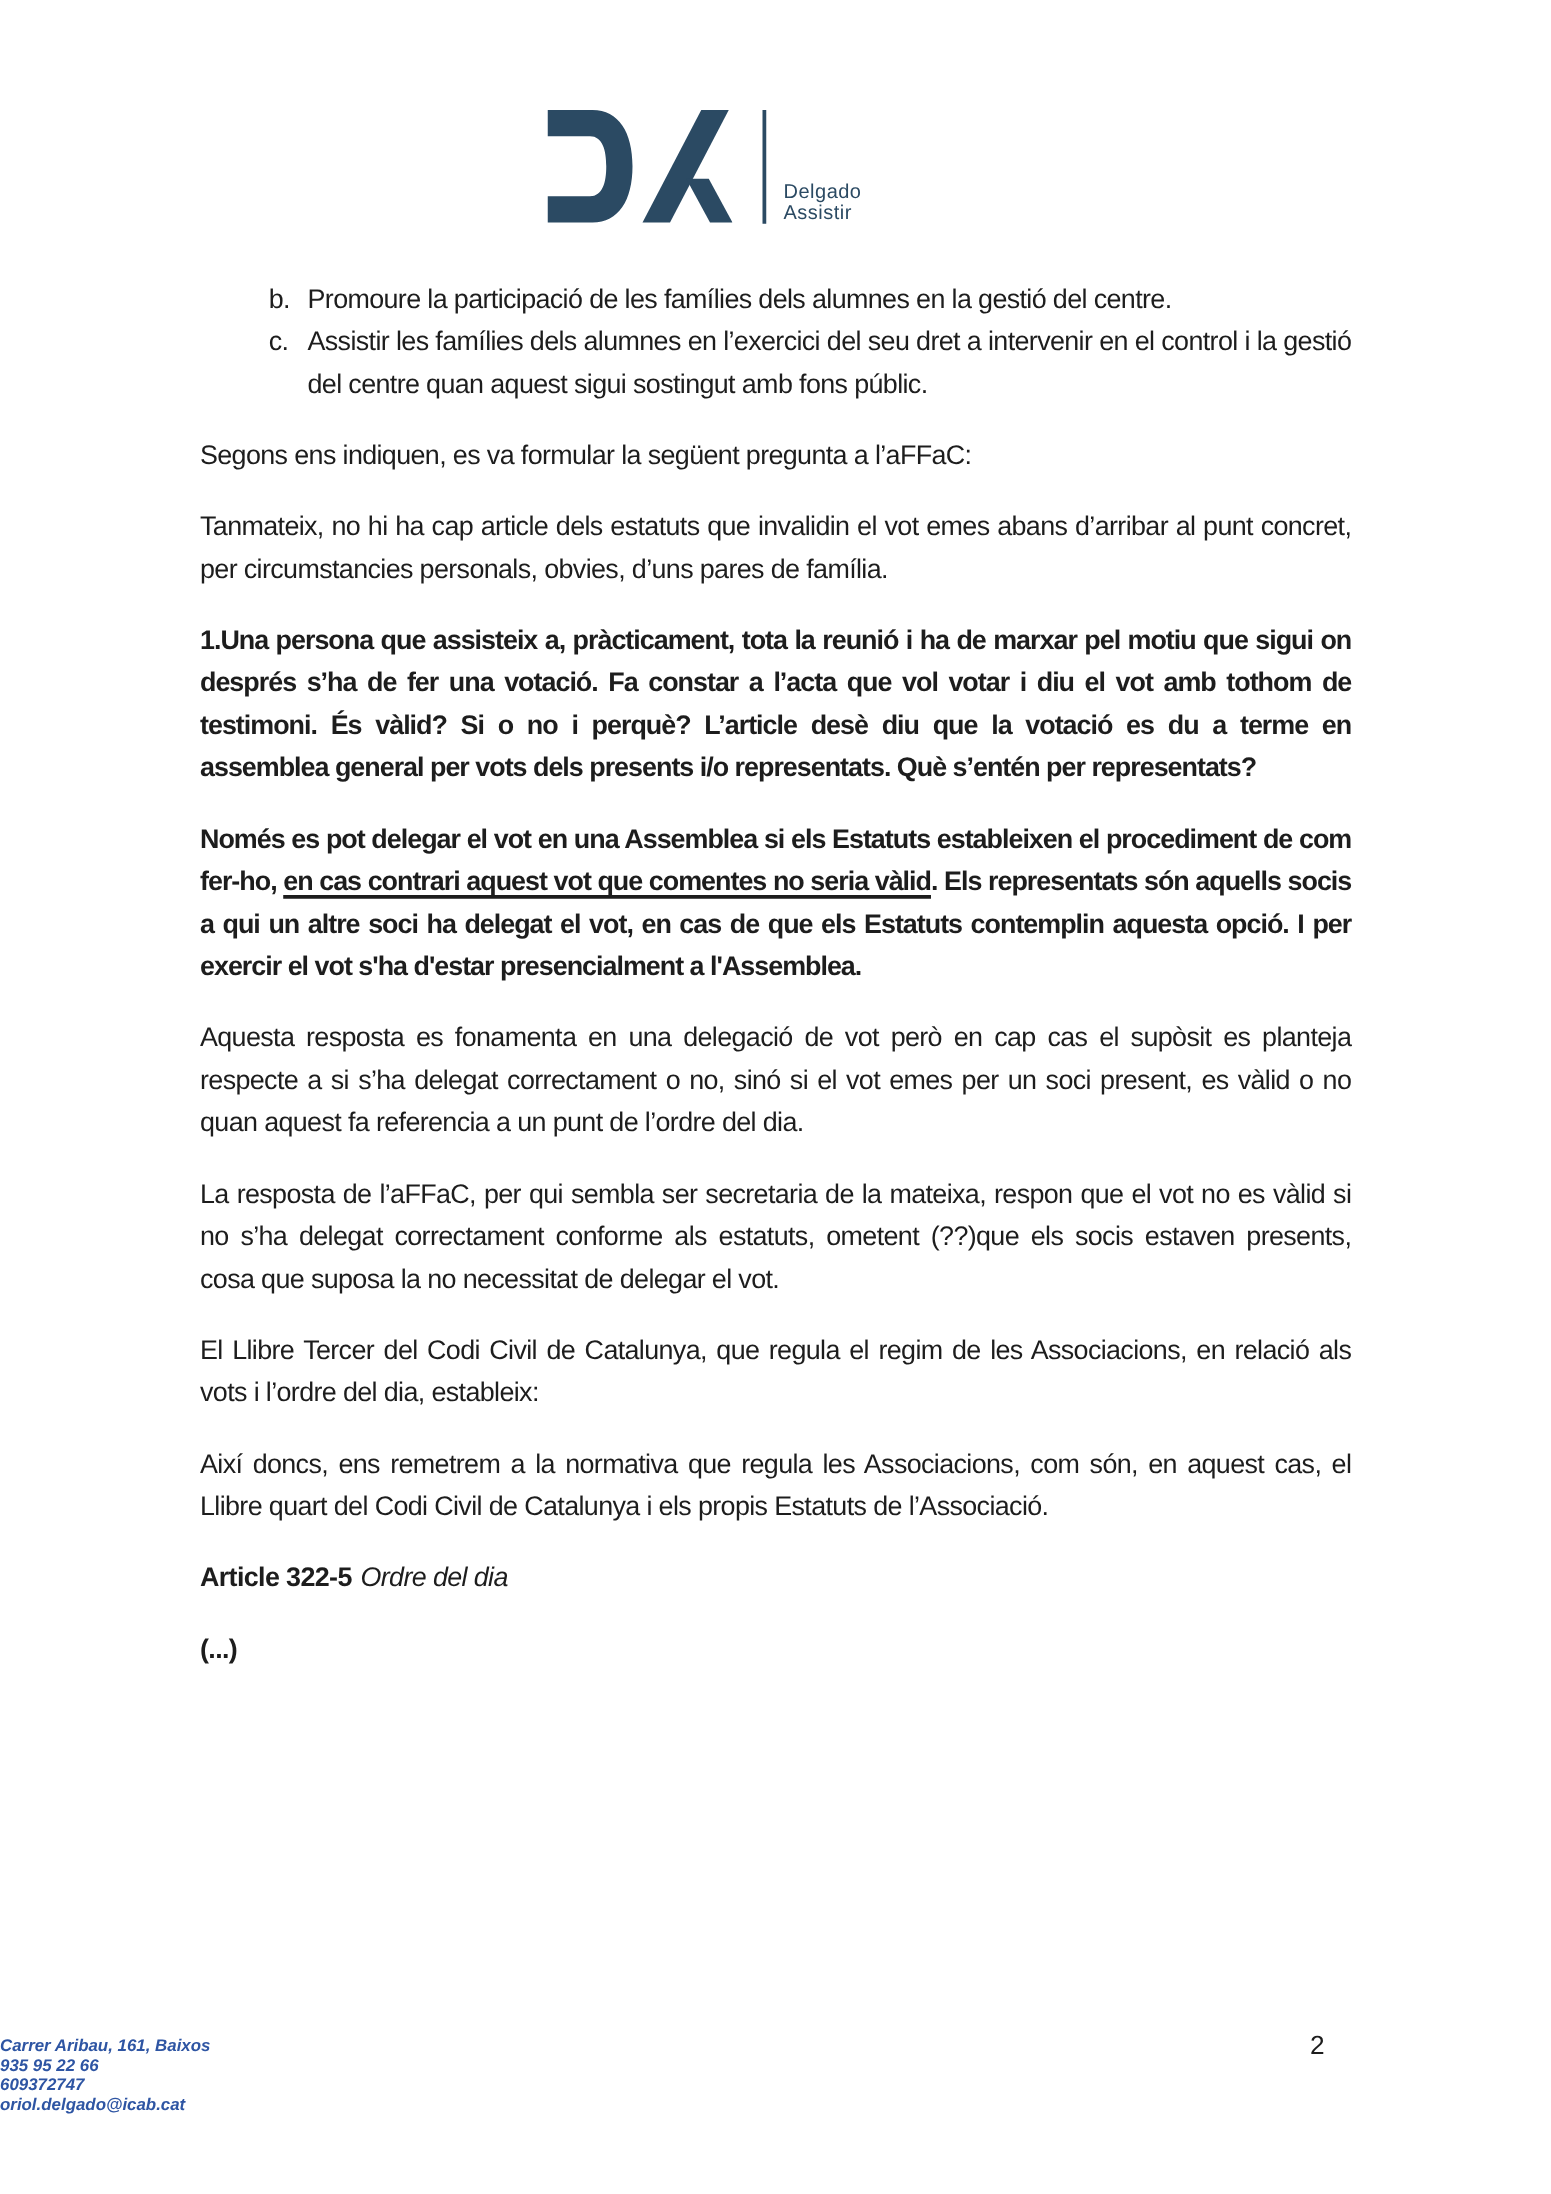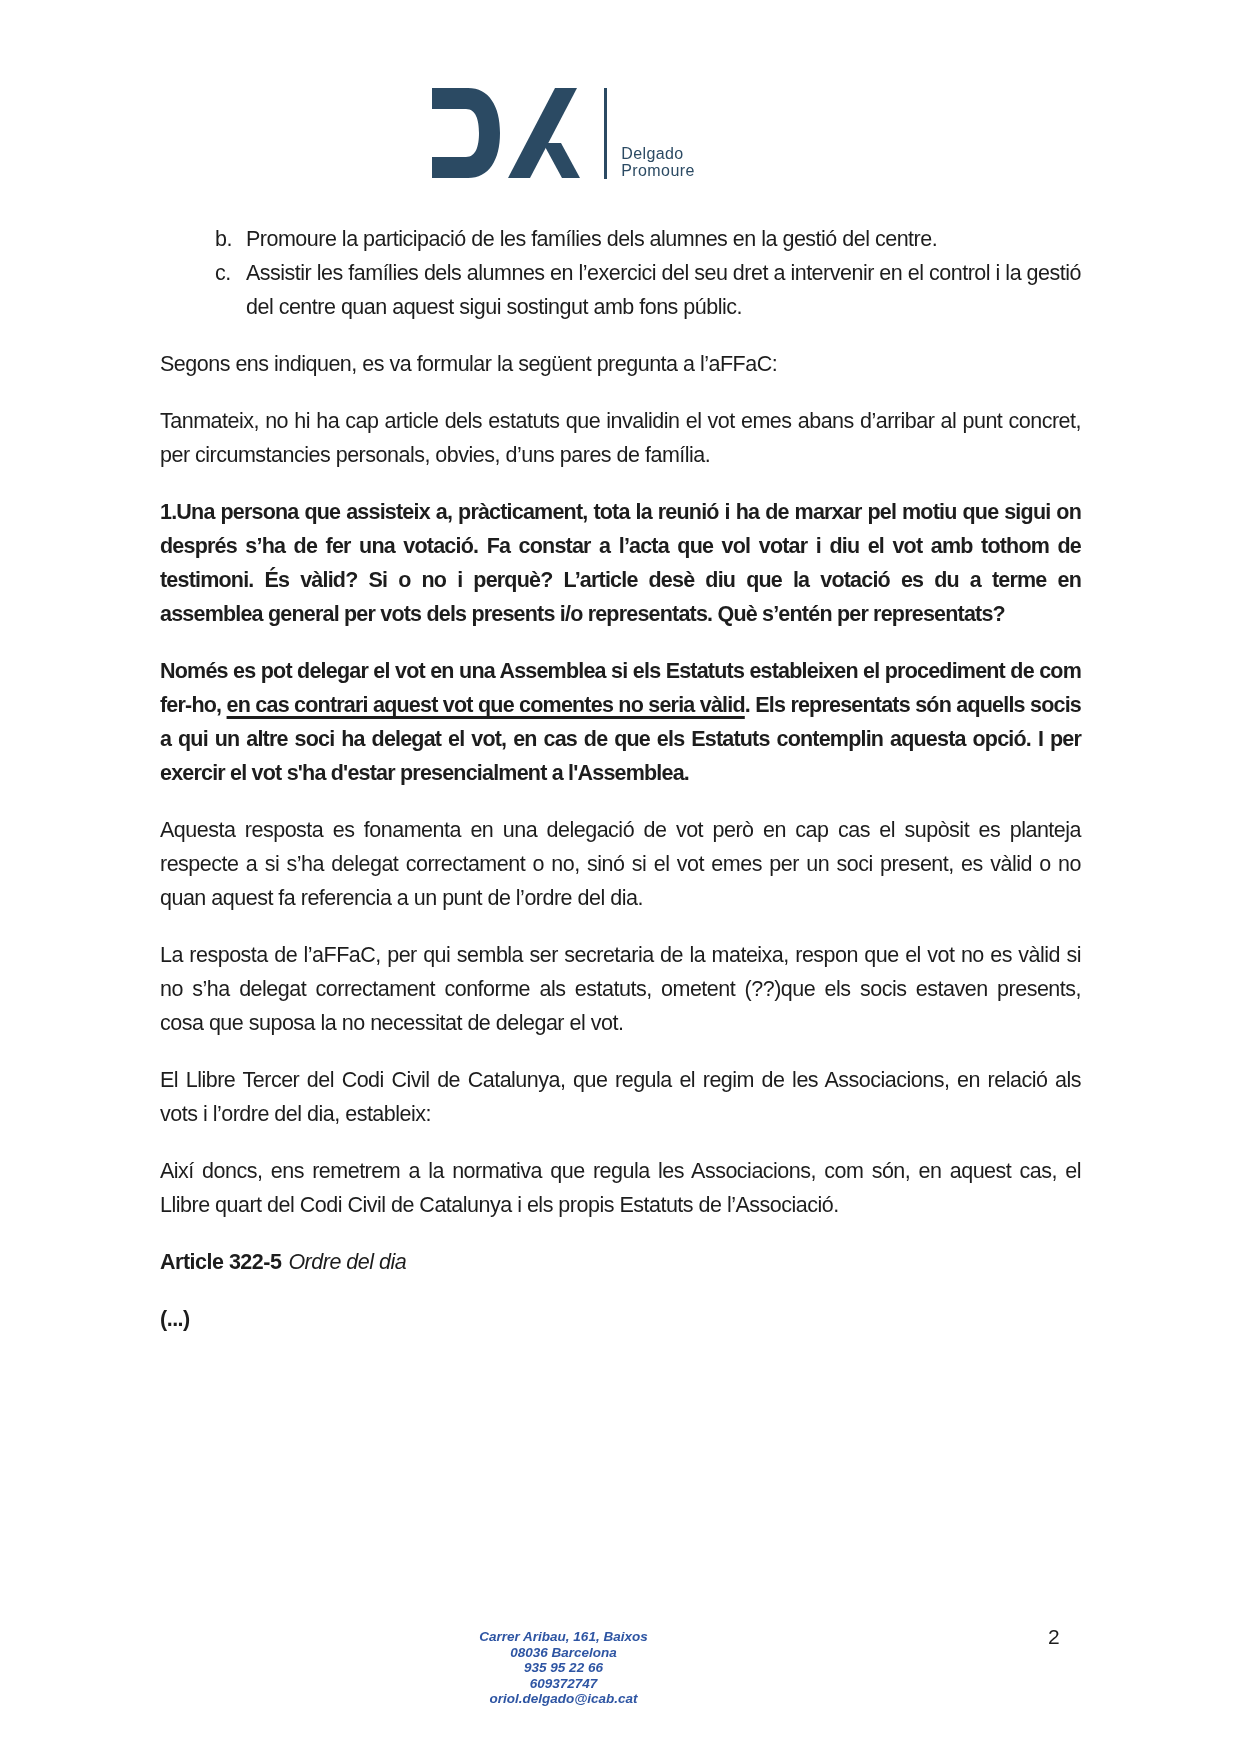--- a/index.html
+++ b/index.html
@@ -43,21 +43,21 @@
     text-align:justify;
   }
   .u{text-decoration:underline;text-decoration-thickness:2.5px;text-underline-offset:4px;}
   .article-ref{margin-left:72px;}
   .article-ref .bold{font-weight:700;margin-right:7px;}
   .article-ref .italic{font-style:italic;}
   .ellipsis{margin-left:72px;font-weight:700;}
   
   .footer{
     position:absolute;top:1629px;left:0;width:100%;
-    text-align:center;
+    text-align:left;
     color:#2e55a3;font-weight:700;font-style:italic;
     font-size:13.5px;line-height:15.5px;letter-spacing:0;
   }
   .footer div{margin:0;}
   .page-num{
     position:absolute;top:1624px;left:1048px;
     font-size:21px;line-height:26px;color:#1d1d1d;
     font-style:normal;font-weight:400;letter-spacing:0;
   }
 </style>
@@ -68,21 +68,21 @@
 
   <header class="logo-row">
     <svg class="logo-mark" width="148" height="91" viewBox="0 0 148 91" xmlns="http://www.w3.org/2000/svg" aria-hidden="true">
       <path fill="#2b4a63" d="M0,0 H36 C57,0 68,18 68,45 C68,72 57,90 36,90 H0 V69 H34 C44,69 47,58 47,45 C47,32 44,21 34,21 H0 Z"></path>
       <polygon fill="#2b4a63" points="123,0 145,0 98,90 76,90"></polygon>
       <polygon fill="#2b4a63" points="111,55 129,55 148,90 130,90"></polygon>
     </svg>
     <div class="logo-divider"></div>
     <div class="logo-text">
       <div>Delgado</div>
-      <div>Promoure</div>
+      <div>Assistir</div>
     </div>
   </header>
 
   <main class="content">
 
     <div class="list">
       <div class="list-row">
         <span class="list-marker">b.</span>
         <span class="list-text">Promoure la participació de les famílies dels alumnes en la gestió del centre.</span>
       </div>
@@ -111,21 +111,20 @@
     <p>Així doncs, ens remetrem a la normativa que regula les Associacions, com són, en aquest cas, el Llibre quart del Codi Civil de Catalunya i els propis Estatuts de l’Associació.</p>
 
     <p class="article-ref"><span class="bold">Article 322-5</span><span class="italic">Ordre del dia</span></p>
 
     <p class="ellipsis">(...)</p>
 
   </main>
 
   <footer class="footer">
     <div>Carrer Aribau, 161, Baixos</div>
-    <div>08036 Barcelona</div>
     <div>935 95 22 66</div>
     <div>609372747</div>
     <div>oriol.delgado@icab.cat</div>
   </footer>
 
   <div class="page-num">2</div>
 
 </div>
 
 </body></html>

